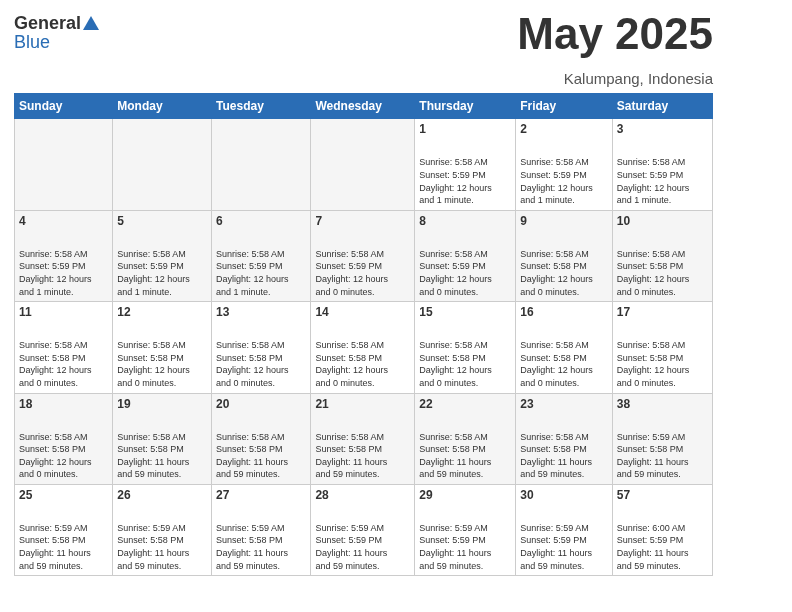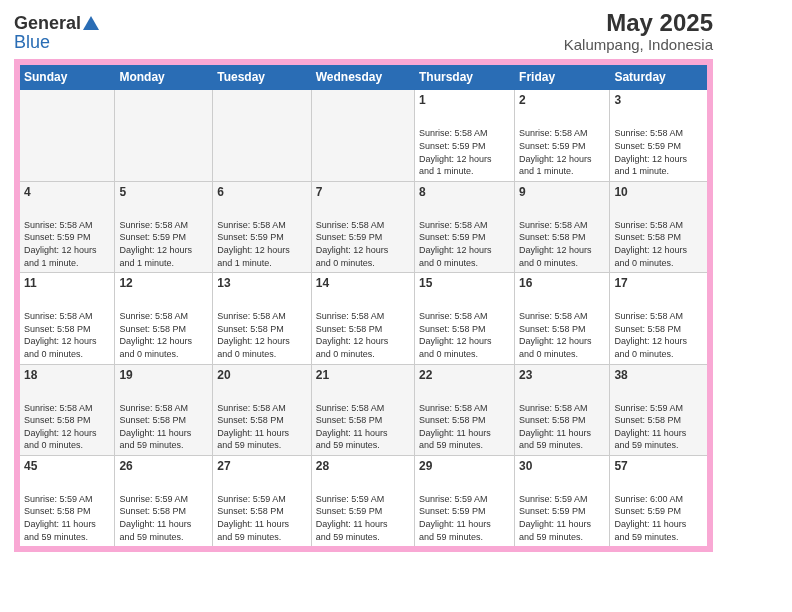--- a/index.html
+++ b/index.html
@@ -49,34 +49,34 @@
       border-left: 8px solid transparent;
       border-right: 8px solid transparent;
       border-bottom: 14px solid #2a6db5;
       margin-left: 2px;
       margin-bottom: 2px;
     }
     .title-block {
       text-align: right;
     }
     .month-title {
-      font-size: 24px;
+      font-size: 44px;
       font-weight: bold;
       color: #333;
       line-height: 1.1;
     }
     .location {
       font-size: 15px;
       color: #555;
-      margin-top: 0;
+      margin-top: 12px;
     }
     .calendar {
       width: 100%;
       border-collapse: collapse;
-      border: 6px solid #f9a8d4;
+      border: 1px solid #f9a8d4;
     }
     .calendar thead tr th {
       background-color: #2a6db5;
       color: #fff;
       font-size: 12px;
       font-weight: bold;
       padding: 5px 4px;
       text-align: left;
       border: 1px solid #2a6db5;
     }
@@ -318,21 +318,21 @@
           <td>
             <span class="day-number">38</span>
             <div class="day-info" style="white-space: pre-line;">Sunrise: 5:59 AM
 Sunset: 5:58 PM
 Daylight: 11 hours
 and 59 minutes.</div>
           </td>
         </tr>
         <tr>
           <td>
-            <span class="day-number">45</span>
+            <span class="day-number">25</span>
             <div class="day-info" style="white-space: pre-line;">Sunrise: 5:59 AM
 Sunset: 5:58 PM
 Daylight: 11 hours
 and 59 minutes.</div>
           </td>
           <td>
             <span class="day-number">26</span>
             <div class="day-info" style="white-space: pre-line;">Sunrise: 5:59 AM
 Sunset: 5:58 PM
 Daylight: 11 hours

